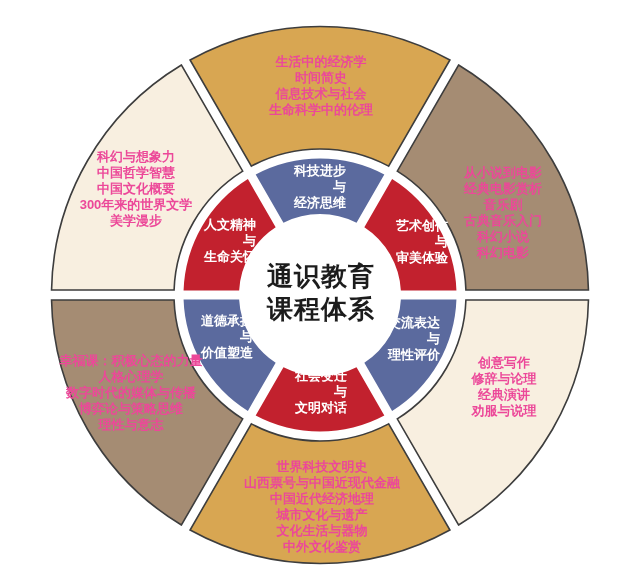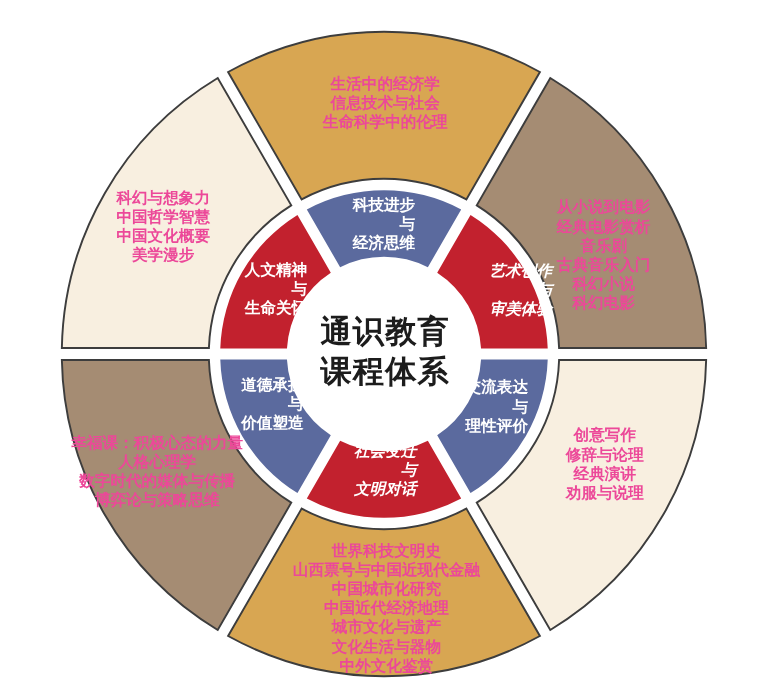--- a/index.html
+++ b/index.html
@@ -43,74 +43,76 @@
       <path d="M183.57 290.50A136.5 136.5 0 0 1 247.89 179.10L275.67 227.21A81 81 0 0 0 239.13 290.50Z" fill="#c2212e"></path>
       <circle cx="320" cy="295" r="80" fill="#ffffff"></circle>
     </svg>
   <div class="label-layer">
     <div class="center-title">
       <div>通识教育</div>
       <div>课程体系</div>
     </div>
   <div class="course-list" style="left: 321px; top: 86px;">
         <div>生活中的经济学</div>
+        <div>时间简史</div>
         <div>信息技术与社会</div>
         <div>生命科学中的伦理</div>
       </div>
       <div class="course-list" style="left: 503px; top: 192px; margin-top: 21px;">
         <div>从小说到电影</div>
         <div>经典电影赏析</div>
         <div>音乐剧</div>
         <div>古典音乐入门</div>
         <div>科幻小说</div>
         <div>科幻电影</div>
       </div>
       <div class="course-list" style="left: 504px; top: 387px;">
         <div>创意写作</div>
         <div>修辞与论理</div>
         <div>经典演讲</div>
         <div>劝服与说理</div>
       </div>
       <div class="course-list" style="left: 322px; top: 507px;">
         <div>世界科技文明史</div>
         <div>山西票号与中国近现代金融</div>
-        <div>中国城市化研究</div>
         <div>中国近代经济地理</div>
         <div>城市文化与遗产</div>
         <div>文化生活与器物</div>
         <div>中外文化鉴赏</div>
       </div>
       <div class="course-list" style="left: 131px; top: 393px;">
         <div>幸福课：积极心态的力量</div>
         <div>人格心理学</div>
         <div>数字时代的媒体与传播</div>
         <div>博弈论与策略思维</div>
+        <div>理性与意志</div>
       </div>
       <div class="course-list" style="left: 136px; top: 189px;">
         <div>科幻与想象力</div>
         <div>中国哲学智慧</div>
         <div>中国文化概要</div>
+        <div>300年来的世界文学</div>
         <div>美学漫步</div>
       </div>
       <div class="inner-label" style="left: 320px; top: 187px;">
         <div>科技进步</div>
         <div>与</div>
         <div>经济思维</div>
       </div>
-      <div class="inner-label" style="left: 434px; top: 242px; font-style: italic;">
+      <div class="inner-label" style="left: 422px; top: 242px;">
         <div>艺术创作</div>
         <div>与</div>
         <div>审美体验</div>
       </div>
       <div class="inner-label" style="left: 414px; top: 339px;">
         <div>交流表达</div>
         <div>与</div>
         <div>理性评价</div>
       </div>
-      <div class="inner-label" style="left: 321px; top: 392px; font-style: italic;">
+      <div class="inner-label" style="left: 321px; top: 392px;">
         <div>社会变迁</div>
         <div>与</div>
         <div>文明对话</div>
       </div>
       <div class="inner-label" style="left: 227px; top: 337px;">
         <div>道德承担</div>
         <div>与</div>
         <div>价值塑造</div>
       </div>
       <div class="inner-label" style="left: 230px; top: 241px;">

